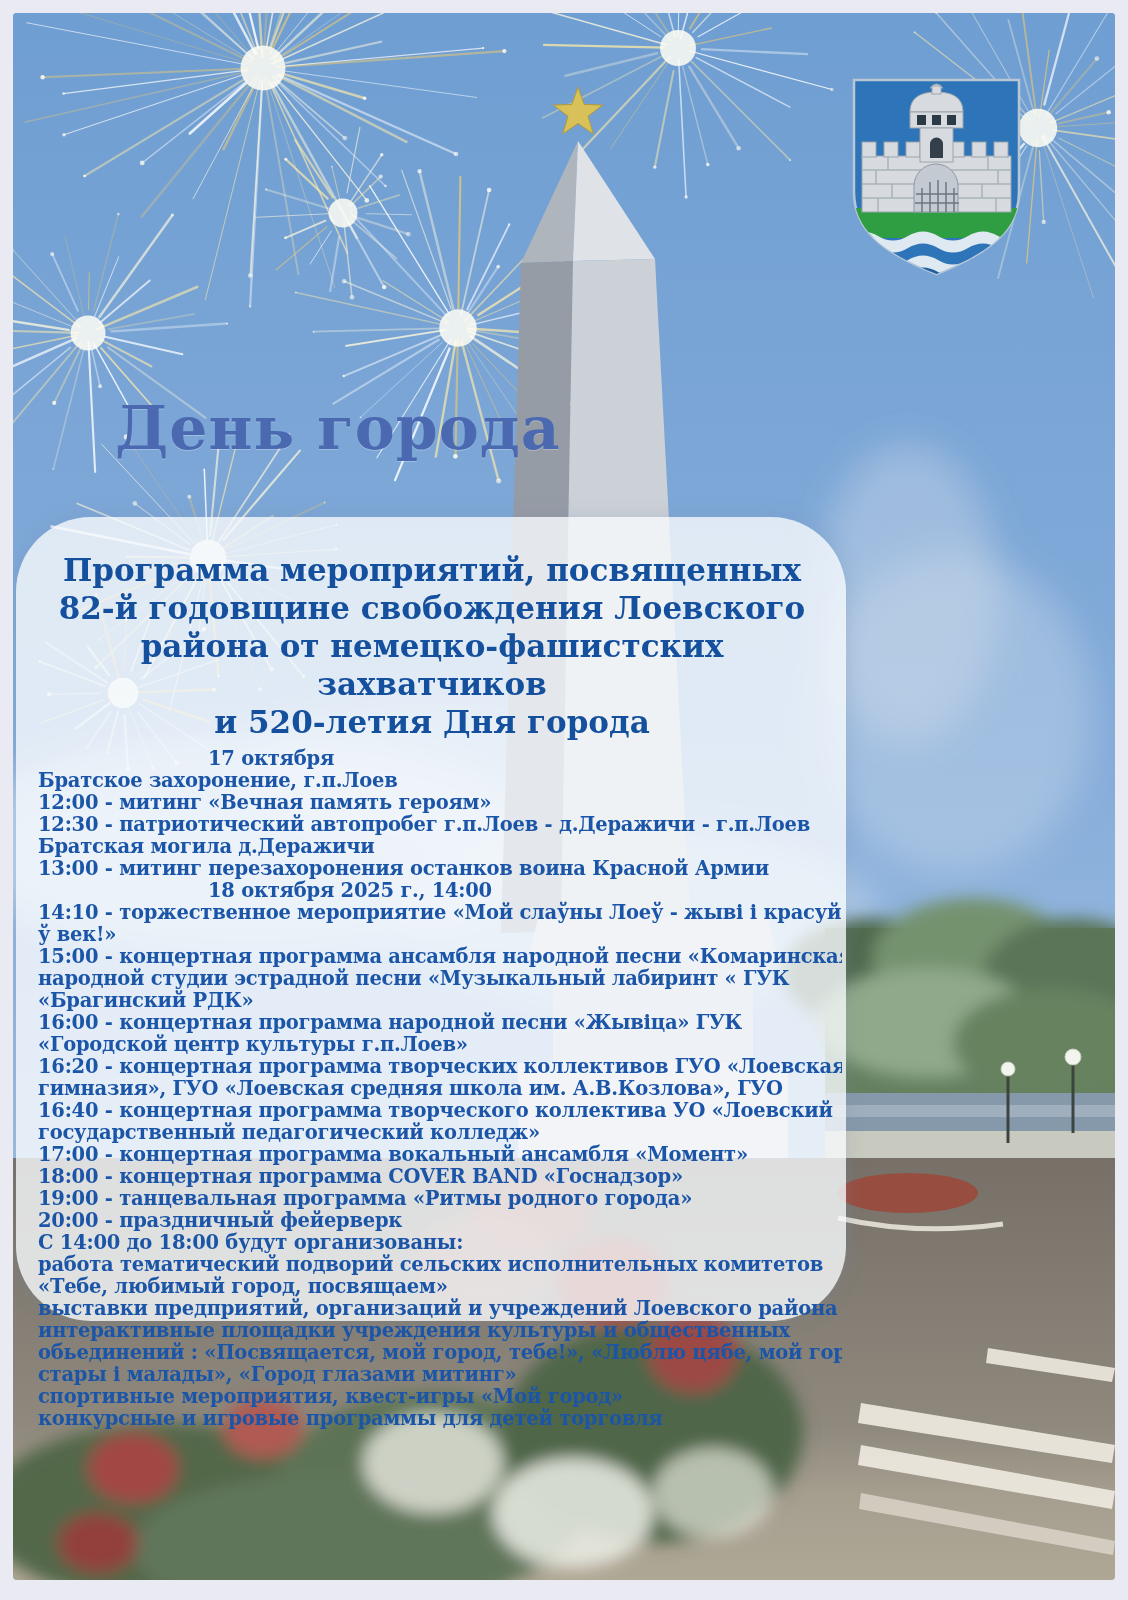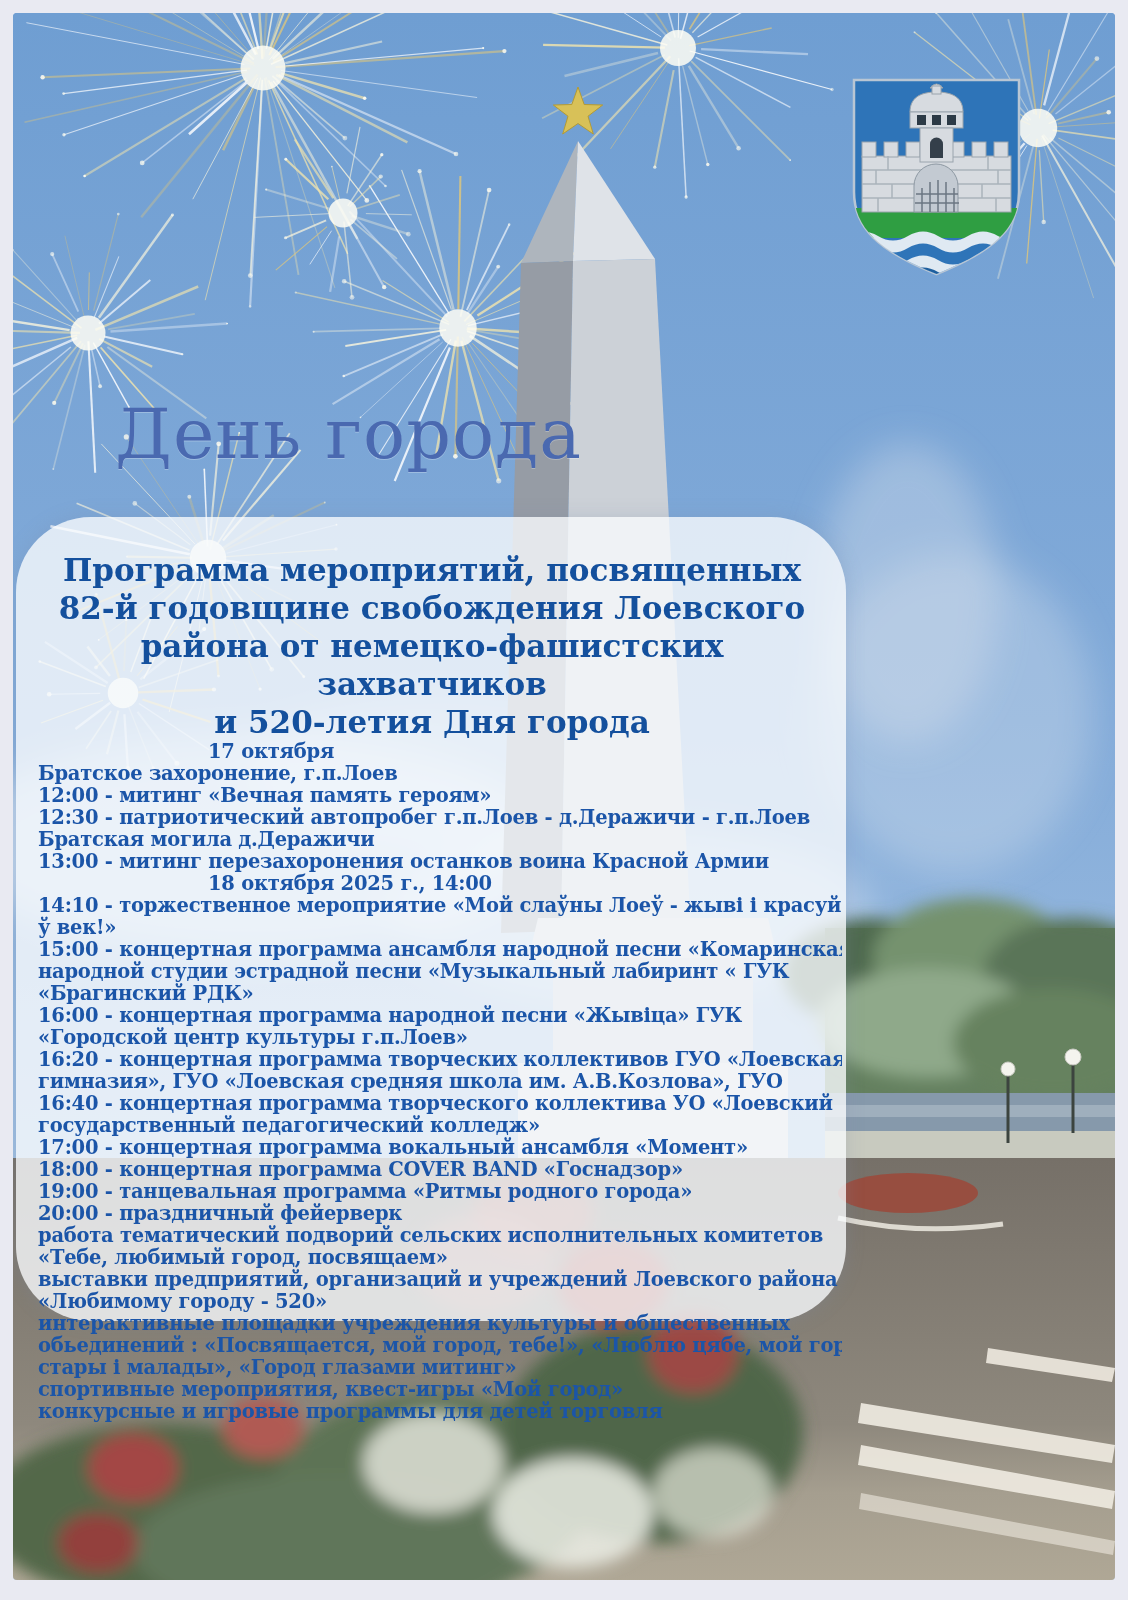--- a/index.html
+++ b/index.html
@@ -9,38 +9,38 @@
     font-family:"DejaVu Serif","Liberation Serif",serif;
   }
   .photo{
     position:absolute; left:13px; top:13px; width:1102px; height:1567px;
     border-radius:4px; overflow:hidden;
     background:linear-gradient(180deg,#6f9ed2 0%,#83abd9 45%,#9dbde0 72%,#c2d3e8 100%);
   }
   svg.bg{position:absolute; left:0; top:0; width:1102px; height:1574px; display:block;}
   .title{
     position:absolute; left:102px; top:380px; margin:0; z-index:3;
-    font-size:70px; font-weight:normal; letter-spacing:1px;
+    font-size:60px; font-weight:bold; letter-spacing:1px;
     color:var(--title-color,#4a69b0);
     text-shadow:0 1px 0 rgba(255,255,255,0.25);
     white-space:nowrap;
   }
   .panel{
     position:absolute; left:3px; top:504px; width:830px; height:804px;
     border-radius:75px; z-index:2;
     background:var(--panel-color,rgba(247,250,253,0.80));
     box-shadow:0 0 18px rgba(120,140,170,0.25);
     box-sizing:border-box; padding:34px 4px 0 6px;
   }
   .subtitle{
     text-align:center; white-space:pre-line;
     font-size:31px; line-height:38px; font-weight:bold;
     color:var(--subtitle-color,#14509d);
   }
-  .program{overflow:hidden;}
+  .program{margin-top:7px; overflow:hidden;}
   .program .line{
     white-space:nowrap; font-weight:bold;
     font-size:19.5px; line-height:22px; letter-spacing:-0.25px;
     color:var(--body-color,#1b55a8);
     padding-left:16px;
   }
   .program .line.ind1{padding-left:186px;}
 </style>
 </head>
 <body>
@@ -574,24 +574,24 @@
           <div class="line">16:00 - концертная программа народной песни «Жывіца» ГУК</div>
           <div class="line">«Городской центр культуры г.п.Лоев»</div>
           <div class="line">16:20 - концертная программа творческих коллективов ГУО «Лоевская районная</div>
           <div class="line">гимназия», ГУО «Лоевская средняя школа им. А.В.Козлова», ГУО</div>
           <div class="line">16:40 - концертная программа творческого коллектива УО «Лоевский</div>
           <div class="line">государственный педагогический колледж»</div>
           <div class="line">17:00 - концертная программа вокальный ансамбля «Момент»</div>
           <div class="line">18:00 - концертная программа COVER BAND «Госнадзор»</div>
           <div class="line">19:00 - танцевальная программа «Ритмы родного города»</div>
           <div class="line">20:00 - праздничный фейерверк</div>
+          <div class="line">С 14:00 до 18:00 будут организованы:</div>
           <div class="line">работа тематический подворий сельских исполнительных комитетов</div>
           <div class="line">«Тебе, любимый город, посвящаем»</div>
           <div class="line">выставки предприятий, организаций и учреждений Лоевского района</div>
-          <div class="line">«Любимому городу - 520»</div>
           <div class="line">интерактивные площадки учреждения культуры и общественных</div>
           <div class="line">обьединений : «Посвящается, мой город, тебе!», «Люблю цябе, мой горад, і</div>
           <div class="line">стары і малады», «Город глазами митинг»</div>
           <div class="line">спортивные мероприятия, квест-игры «Мой город»</div>
           <div class="line">конкурсные и игровые программы для детей торговля</div>
         </div>
     </div>
 
     <h1 class="title">День города</h1>
   </div>

